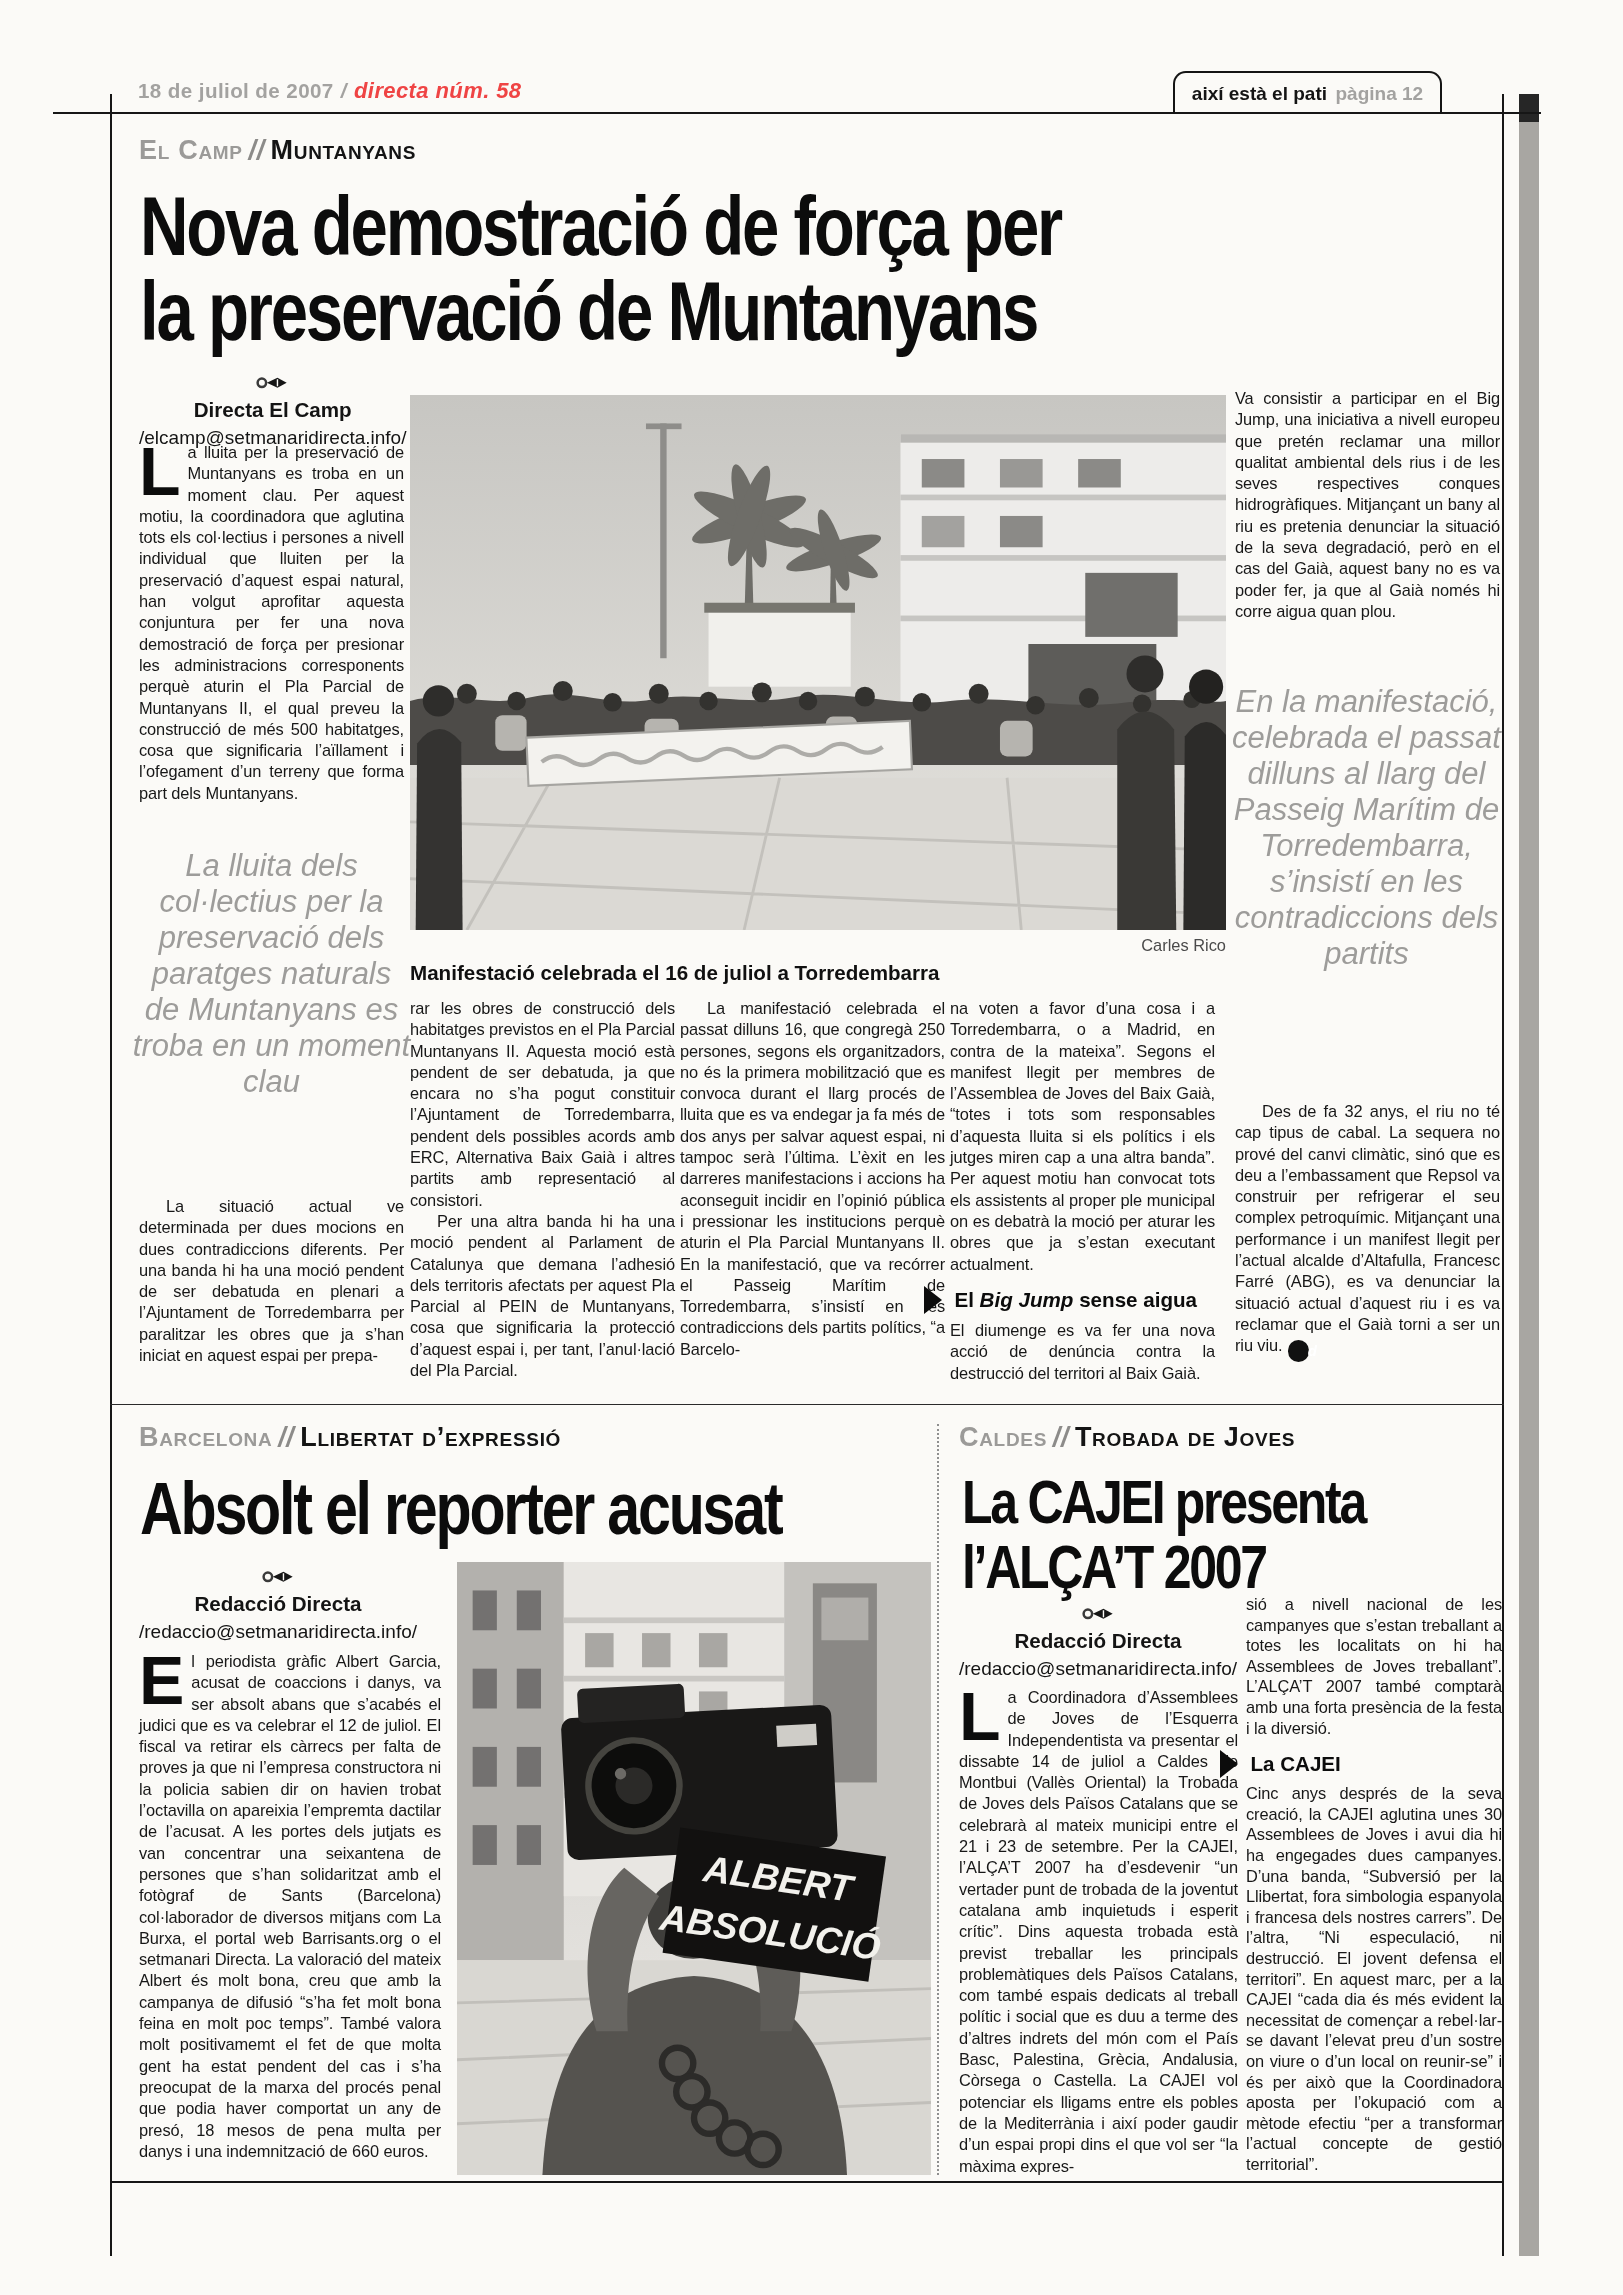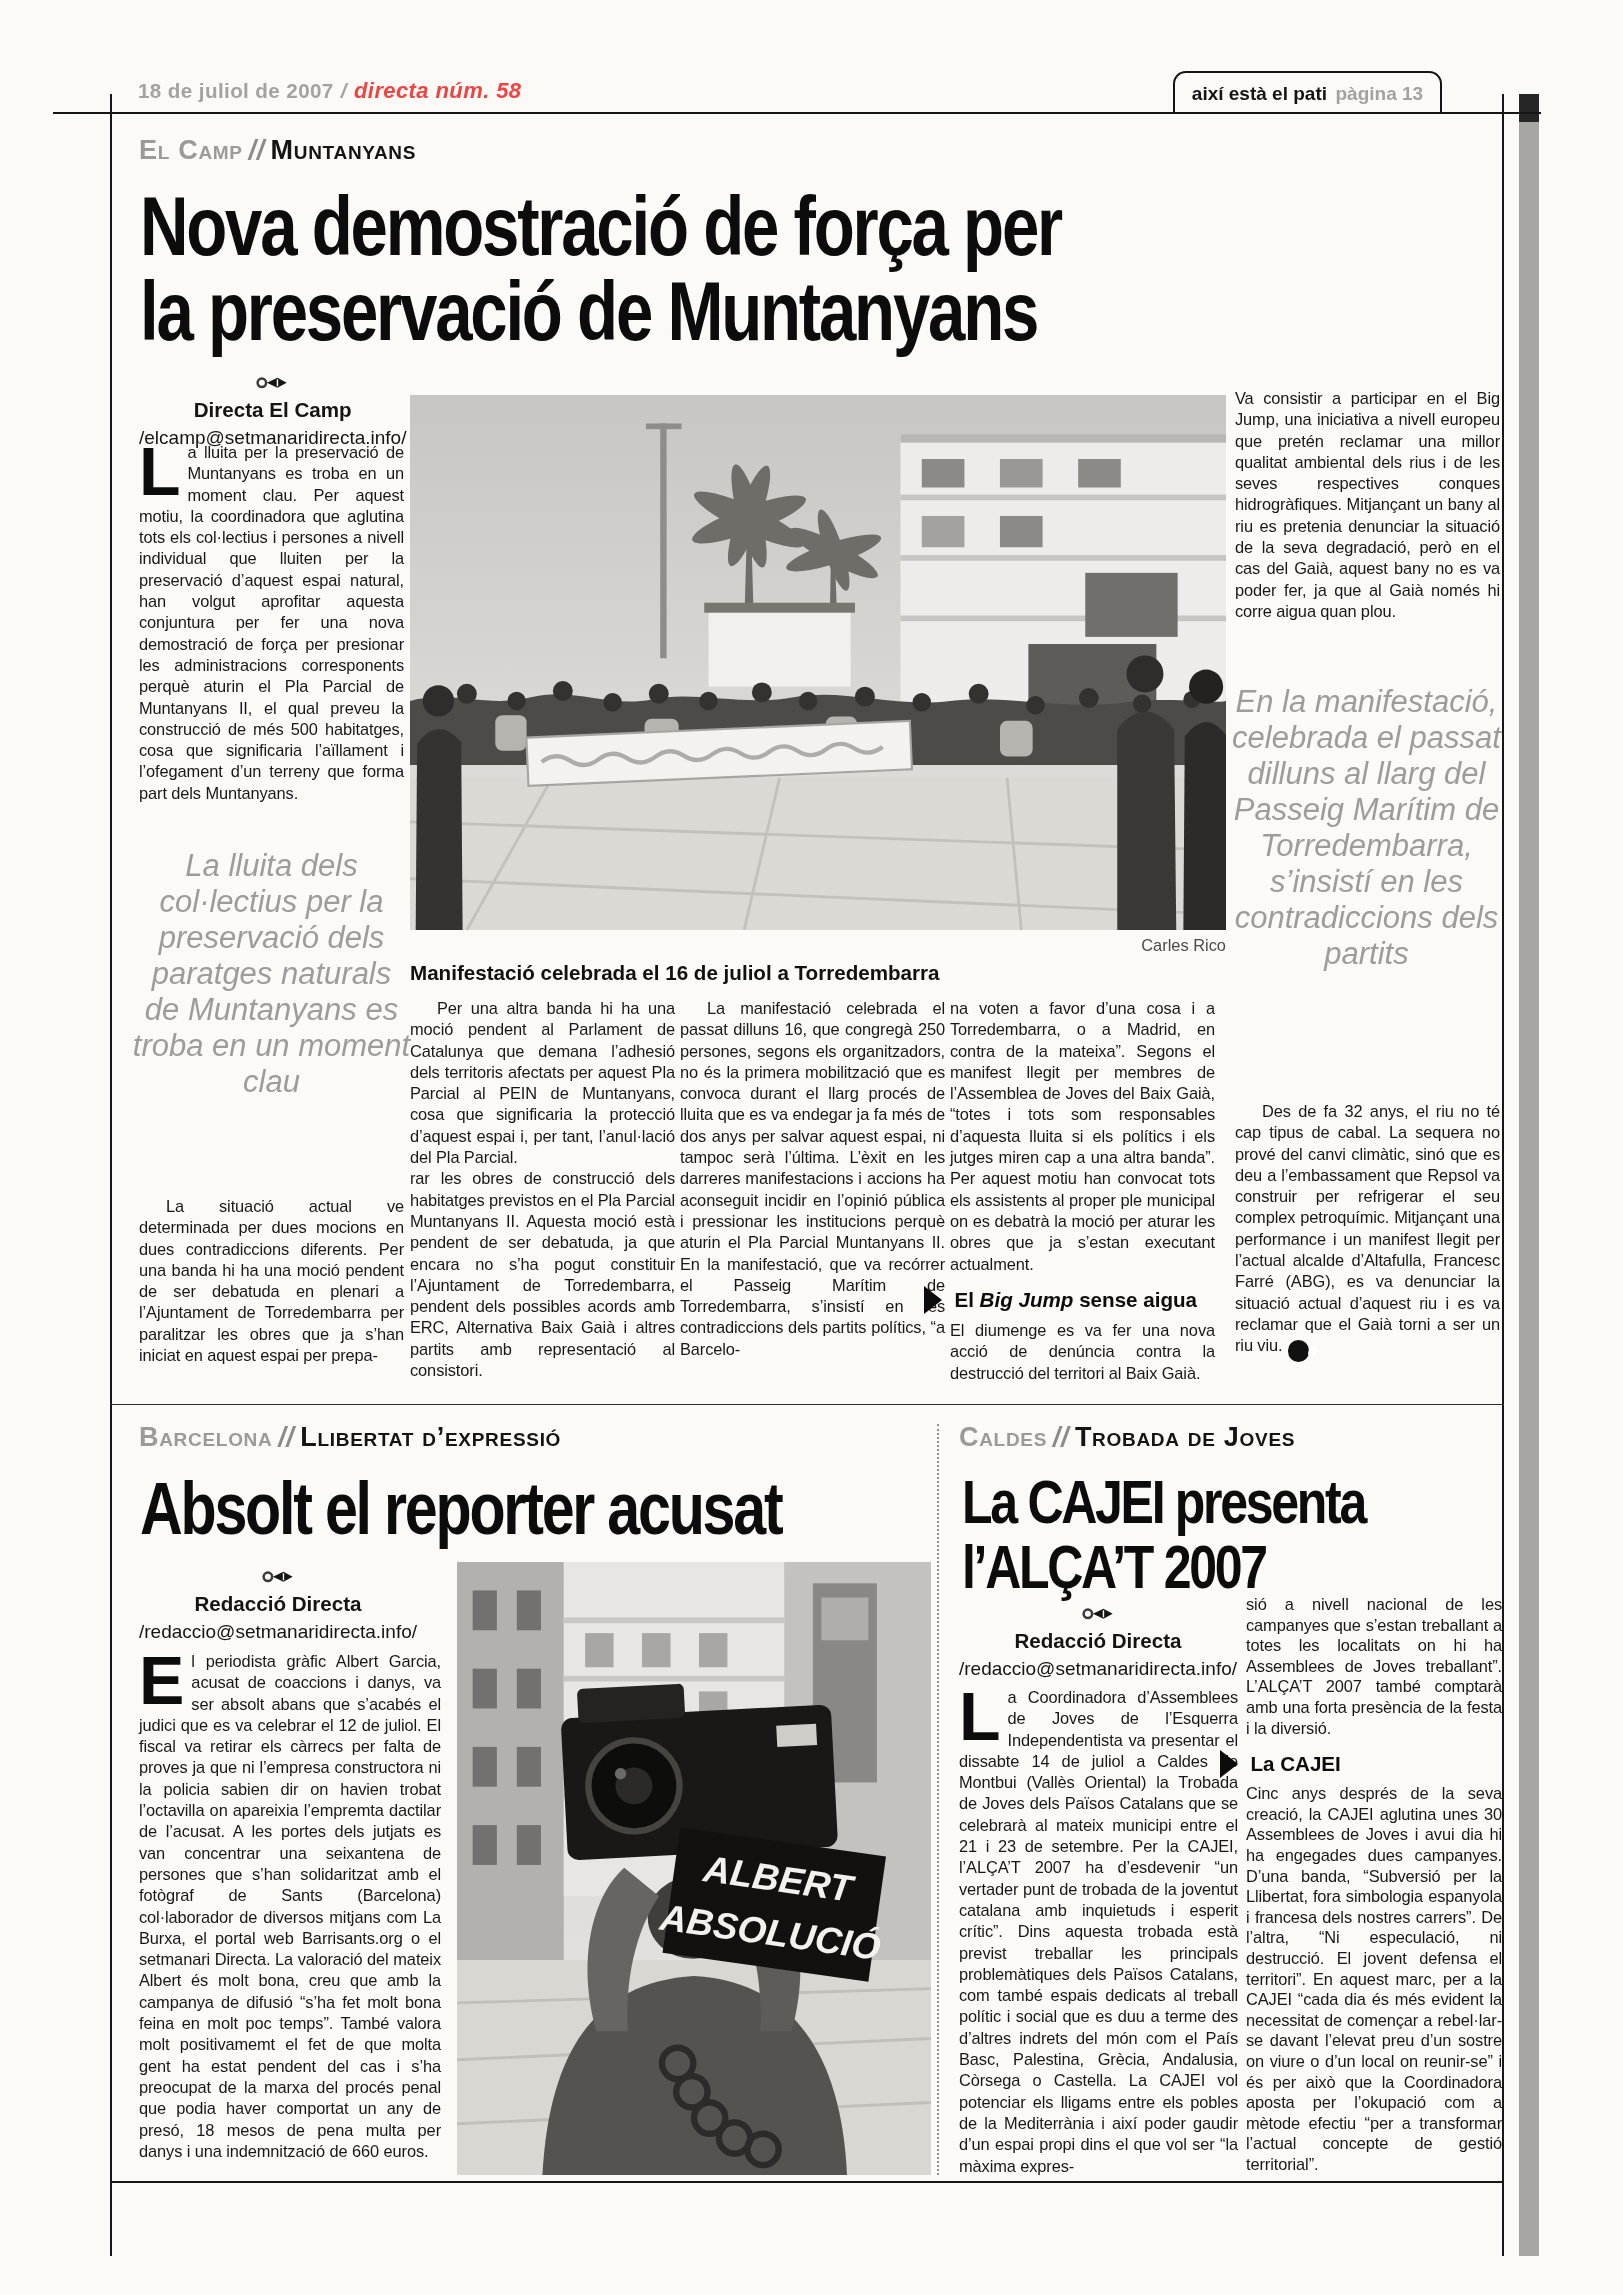--- a/index.html
+++ b/index.html
@@ -74,21 +74,21 @@
   <div class="rule" style="left:53px;top:112px;width:1488px;height:2.1px"></div>
   <div class="rule" style="left:110px;top:1404px;width:1394px;height:1.4px;background:#2a2a2a"></div>
   <div class="rule" style="left:110px;top:2181px;width:1394px;height:2.1px"></div>
   <div class="dotted-divider"></div>
 
   <div class="masthead">
     <span>18 de juliol de 2007</span><span class="hsep">/</span><span class="issue">directa núm. 58</span>
   </div>
   <div class="tab">
     <span class="tab-section">així està el pati</span>
-    <span class="tab-page">pàgina 13</span>
+    <span class="tab-page">pàgina 12</span>
   </div>
 
   <div class="kicker" style="left:139px;top:135px">
     <span class="k-place">El Camp</span><span class="k-sep">//</span><span class="k-topic">Muntanyans</span>
   </div>
 
   <h1 class="headline hl-xl" style="left:132px;top:176px">
     <span class="hl-line">Nova demostració de força per</span>
     <span class="hl-line">la preservació de Muntanyans</span>
   </h1>
@@ -188,22 +188,22 @@
       <circle cx="1034" cy="392" r="26" fill="#2e2d2b"></circle>
       <path d="M995 752 L995 470 Q1034 420 1075 470 L1078 752 Z" fill="#3a3936"></path>
       <circle cx="1120" cy="410" r="24" fill="#232220"></circle>
       <path d="M1088 752 L1090 480 Q1120 440 1148 478 L1148 752 Z" fill="#2c2b29"></path>
     </svg>
   </figure>
   <div class="credit" style="left:998px;top:936px;width:228px">Carles Rico</div>
   <div class="caption" style="left:410px;top:961px;width:816px">Manifestació celebrada el 16 de juliol a Torredembarra</div>
 
   <div class="col" style="left:410px;top:998px;width:265px">
+    <p class="body-text">rar les obres de construcció dels habitatges previstos en el Pla Parcial Muntanyans II. Aquesta moció està pendent de ser debatuda, ja que encara no s’ha pogut constituir l’Ajuntament de Torredembarra, pendent dels possibles acords amb ERC, Alternativa Baix Gaià i altres partits amb representació al consistori.</p>
     <p class="body-text indent">Per una altra banda hi ha una moció pendent al Parlament de Catalunya que demana l’adhesió dels territoris afectats per aquest Pla Parcial al PEIN de Muntanyans, cosa que significaria la protecció d’aquest espai i, per tant, l’anul·lació del Pla Parcial.</p>
-    <p class="body-text">rar les obres de construcció dels habitatges previstos en el Pla Parcial Muntanyans II. Aquesta moció està pendent de ser debatuda, ja que encara no s’ha pogut constituir l’Ajuntament de Torredembarra, pendent dels possibles acords amb ERC, Alternativa Baix Gaià i altres partits amb representació al consistori.</p>
   </div>
 
   <div class="col" style="left:680px;top:998px;width:265px">
     <p class="body-text indent">La manifestació celebrada el passat dilluns 16, que congregà 250 persones, segons els organitzadors, no és la primera mobilització que es convoca durant el llarg procés de lluita que es va endegar ja fa més de dos anys per salvar aquest espai, ni tampoc serà l’última. L’èxit en les darreres manifestacions i accions ha aconseguit incidir en l’opinió pública i pressionar les institucions perquè aturin el Pla Parcial Muntanyans II. En la manifestació, que va recórrer el Passeig Marítim de Torredembarra, s’insistí en les contradiccions dels partits polítics, “a Barcelo-</p>
   </div>
 
   <div class="col" style="left:950px;top:998px;width:265px">
     <p class="body-text">na voten a favor d’una cosa i a Torredembarra, o a Madrid, en contra de la mateixa”. Segons el manifest llegit per membres de l’Assemblea de Joves del Baix Gaià, “totes i tots som responsables d’aquesta lluita si els polítics i els jutges miren cap a una altra banda”. Per aquest motiu han convocat tots els assistents al proper ple municipal on es debatrà la moció per aturar les obres que ja s’estan executant actualment.</p>
     <div class="subhead">
       <span class="tri"></span>

